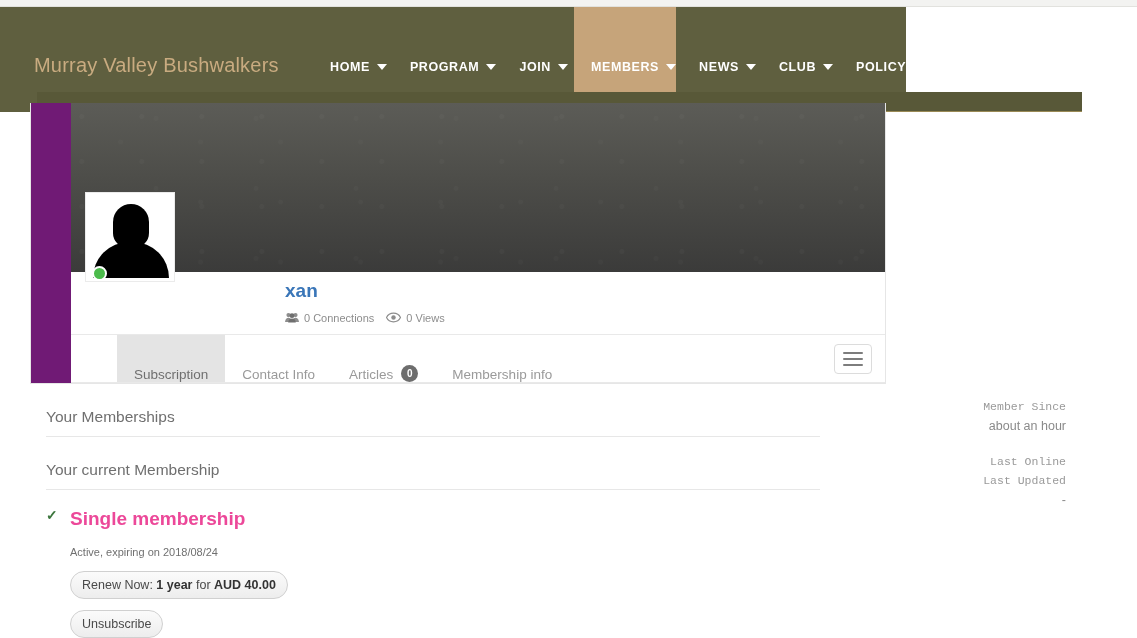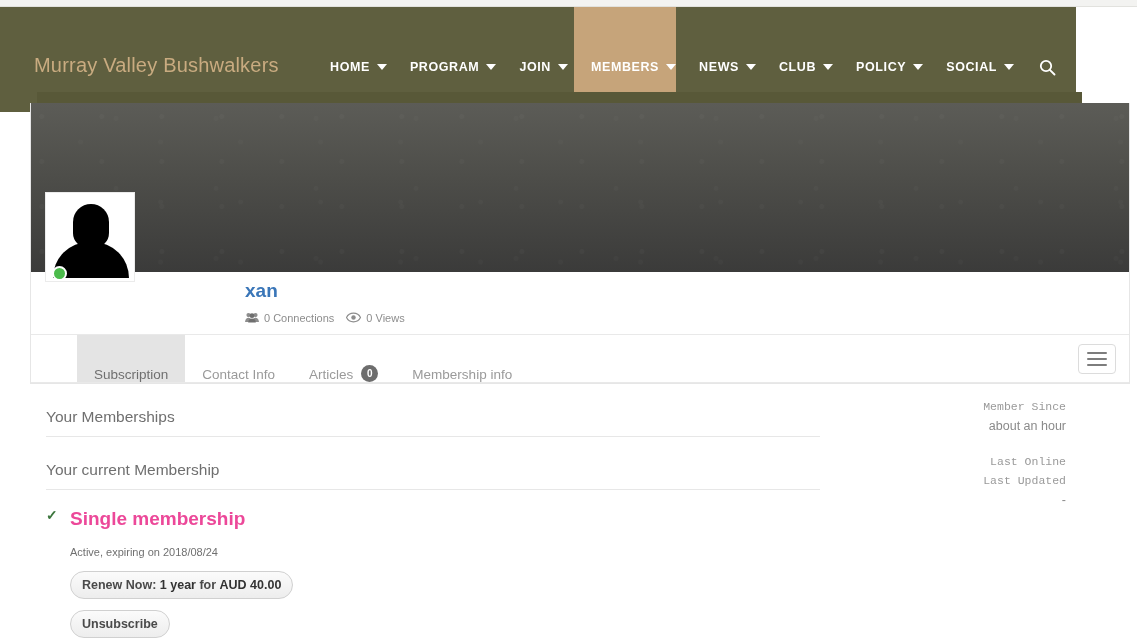--- a/index.html
+++ b/index.html
@@ -23,21 +23,21 @@
   .top-strip {
     position: absolute; left: 0; top: 0;
     width: 1137px; height: 7px;
     background: #f3f3f1;
     border-bottom: 1px solid #e2e2de;
   }
 
   
   .site-header {
     position: absolute; left: 0; top: 7px;
-    width: 1076px; height: 105px;
+    width: 906px; height: 105px;
     background: #5f5f3f;
   }
   .members-highlight {
     position: absolute; left: 574px; top: 0;
     width: 102px; height: 105px;
     background: #c6a47a;
   }
   .subbar {
     position: absolute; left: 37px; top: 85px;
     width: 1045px; height: 20px;
@@ -77,24 +77,25 @@
   .nav-item.is-active { color: #ffffff; }
   .search-icon {
     margin-left: 2px;
     cursor: pointer;
     line-height: 0;
   }
 
   
   .profile-card {
     position: absolute; left: 30px; top: 103px;
-    width: 1100px;
+    width: 856px;
     background: #701a75;
     border: 1px solid #e6e6e6;
     border-top: none;
+    padding-left: 40px;
   }
   .cover {
     position: relative;
     height: 169px;
     background: linear-gradient(180deg, #5c5c57 0%, #4d4d49 45%, #3b3b3a 100%);
     overflow: hidden;
   }
   .cover::after {
     content: "";
     position: absolute; inset: 0;
@@ -276,21 +277,20 @@
   .btn {
     display: inline-block;
     background: linear-gradient(180deg, #fbfbfb 0%, #ededed 100%);
     border: 1px solid #d0d0d0;
     border-radius: 14px;
     padding: 6px 11px;
     font-size: 12.5px;
     color: #4a4a4a;
     cursor: pointer;
     white-space: nowrap;
-    font-weight: bold;
   }
   .btn b { color: #333333; }
   .btn-unsub { margin-top: 11px; }
 
   .side-label {
     font-size: 11.5px;
     color: #9a9a9a;
     margin-bottom: 6px;
     font-family: Liberation Mono, monospace;
   }

